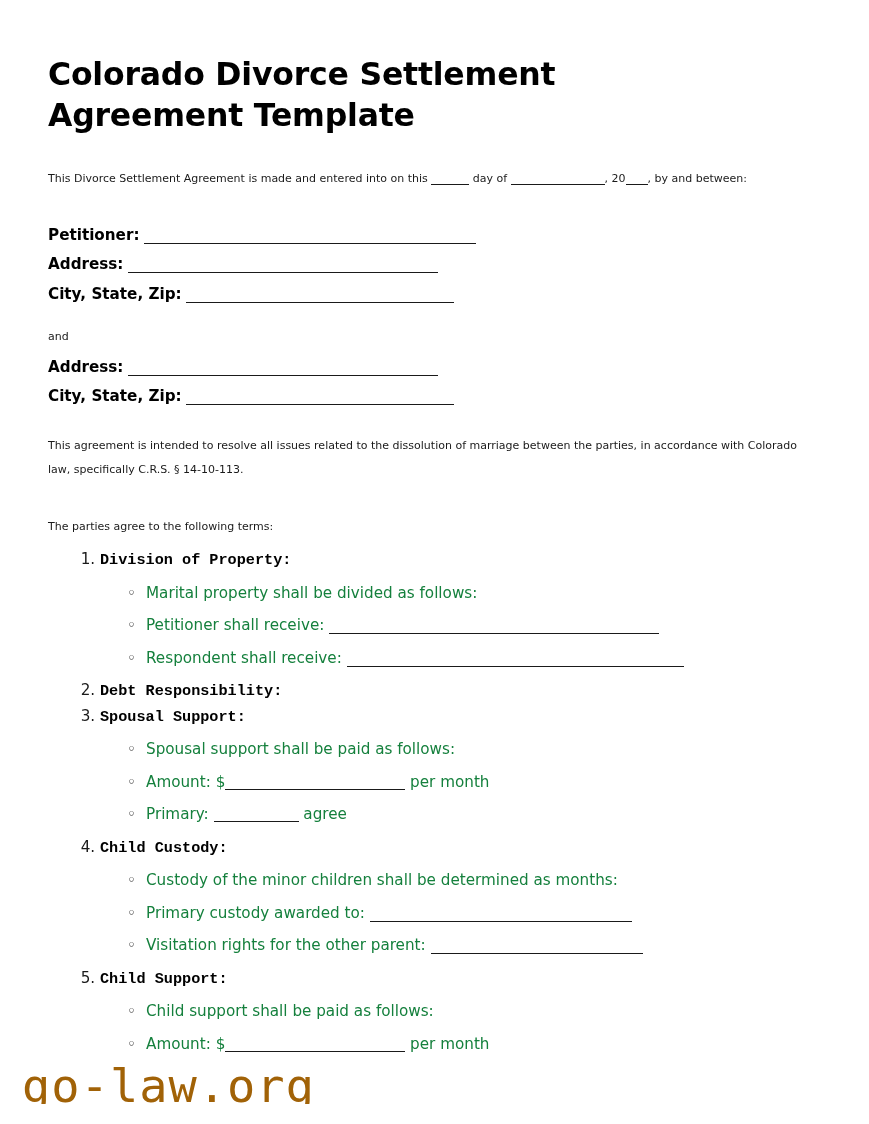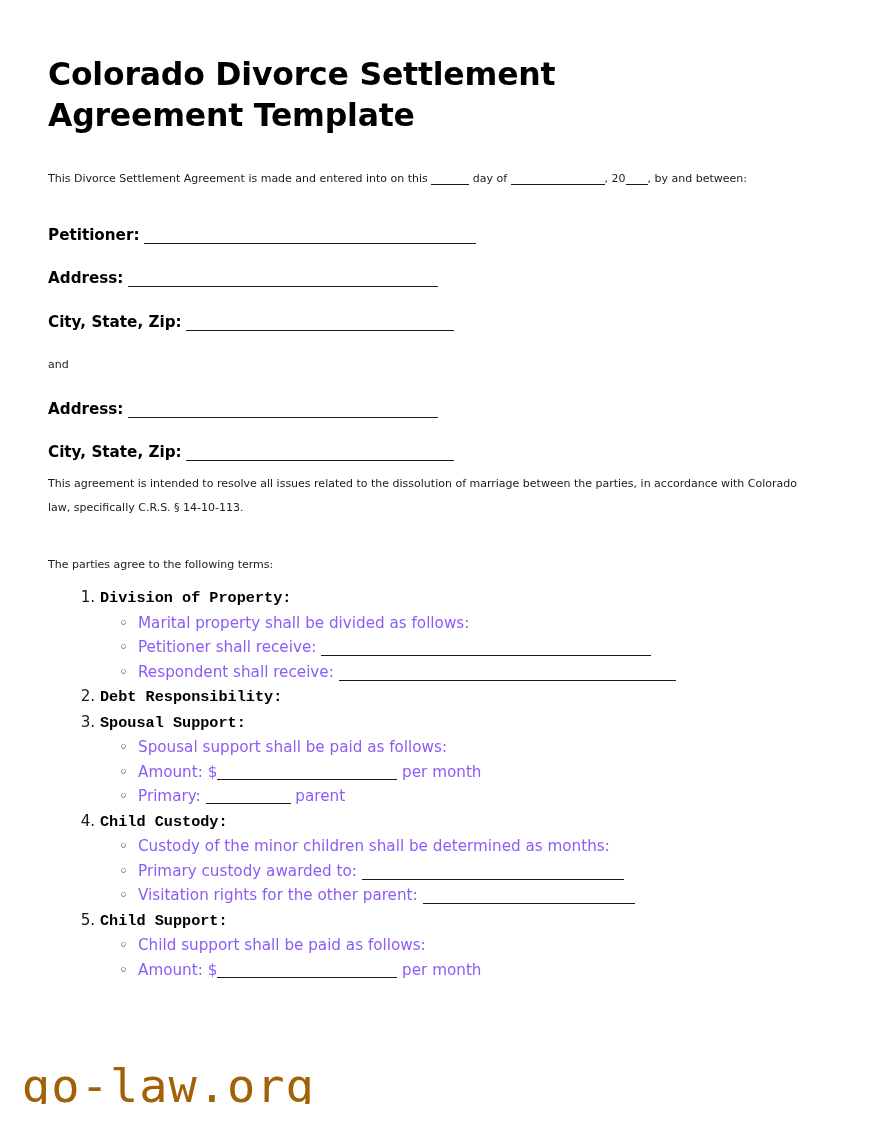--- a/index.html
+++ b/index.html
@@ -39,29 +39,29 @@
   }
 
   
   .para {
     font-size: 11px;
     line-height: 24.5px;
     color: #1a1a1a;
     margin: 0;
   }
   .para-intro { margin-top: 31px; }
-  .para-law   { margin-top: 7px; }
+  .para-law   { margin-top: 25px; }
   .para-terms { margin-top: 32px; }
   .para-and   { margin-top: 19px; }
 
   
   .field-row {
     font-size: 15.2px;
     line-height: 24.5px;
-    margin-top: 19px;
+    margin-top: 5px;
     white-space: nowrap;
     color: #1a1a1a;
   }
   .field-row .field-label {
     font-weight: bold;
     color: #000000;
   }
   .field-row-petitioner  { margin-top: 31px; }
   .field-row-respondent  { margin-top: 19px; }
 
@@ -112,22 +112,22 @@
     font-family: Liberation Mono, monospace;
   }
   ul.subterms {
     list-style: none;
     margin: 0;
     padding-left: 18px;
   }
   ul.subterms > li {
     position: relative;
     padding-left: 20px;
-    margin: 0;
-    color: #8b5cf6;
+    margin: 8px;
+    color: #15803d;
   }
   ul.subterms > li::before {
     content: "\25E6";
     position: absolute;
     left: 1px;
     top: 0;
     font-size: 15.2px;
     line-height: 24.5px;
     color: #1a1a1a;
   }
@@ -192,21 +192,21 @@
 
       <li>
         <span class="term-title">Debt Responsibility:</span>
       </li>
 
       <li>
         <span class="term-title">Spousal Support:</span>
         <ul class="subterms">
           <li><span>Spousal support shall be paid as follows:</span></li>
           <li><span>Amount: $</span><span class="blank-inline w-amount"></span><span> per month</span></li>
-          <li><span>Primary: </span><span class="blank-inline w-duration"></span><span> parent</span></li>
+          <li><span>Primary: </span><span class="blank-inline w-duration"></span><span> agree</span></li>
         </ul>
       </li>
 
       <li>
         <span class="term-title">Child Custody:</span>
         <ul class="subterms">
           <li><span>Custody of the minor children shall be determined as months:</span></li>
           <li><span>Primary custody awarded to: </span><span class="blank w-custody"></span></li>
           <li><span>Visitation rights for the other parent: </span><span class="blank w-visit"></span></li>
         </ul>

